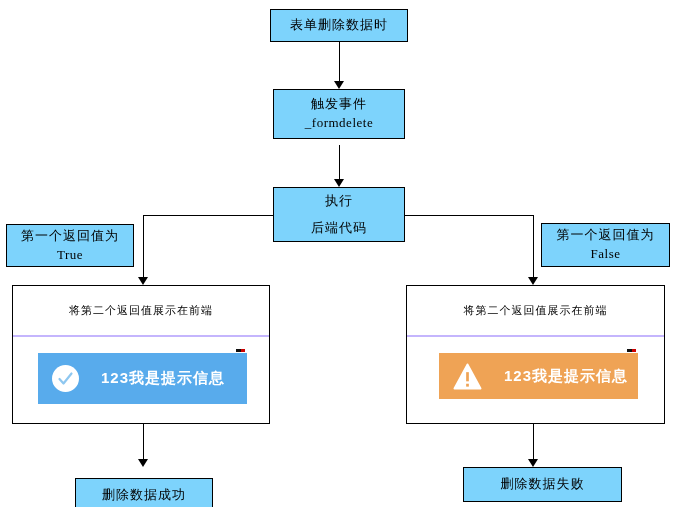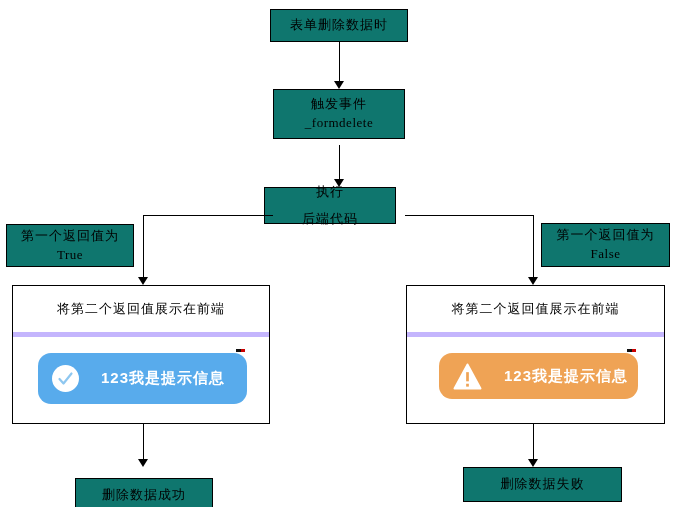--- a/index.html
+++ b/index.html
@@ -8,21 +8,21 @@
     width:679px;height:507px;
     background:#ffffff;
     font-family:"Liberation Serif","DejaVu Serif",serif;
     color:#000;
     overflow:hidden;
   }
   .node{
     position:absolute;
     box-sizing:border-box;
     border:1px solid #000;
-    background:#0f766e;
+    background:#7dd3fc;
     display:flex;
     flex-direction:column;
     align-items:center;
     justify-content:center;
     text-align:center;
     font-size:13px;
     line-height:1.45;
     letter-spacing:1px;
   }
   .node .latin{letter-spacing:0.5px;}
@@ -36,36 +36,35 @@
   .bigbox{
     position:absolute;
     box-sizing:border-box;
     border:1px solid #000;
     background:#fff;
     display:flex;flex-direction:column;
   }
   .bigbox-header{
     box-sizing:border-box;
     height:51px;
-    border-bottom:5px solid #c4b5fd;
+    border-bottom:2px solid #c4b5fd;
     display:flex;align-items:center;justify-content:center;
-    font-size:13px;letter-spacing:1px;
+    font-size:11px;letter-spacing:1px;
   }
   .bigbox-body{flex:1;position:relative;}
   .toast{
     position:absolute;
     display:flex;align-items:center;
     padding-left:14px;
     box-sizing:border-box;
     color:#fff;
     font-family:"Liberation Sans","DejaVu Sans",sans-serif;
     font-weight:bold;
     font-size:15px;
     letter-spacing:1px;
-    border-radius:13px;
   }
   .toast-success{left:25px;top:16px;width:209px;height:51px;background:#58abec;}
   .toast-warning{left:32px;top:16px;width:199px;height:46px;background:#efa355;}
   .toast-icon{display:flex;align-items:center;justify-content:center;margin-right:22px;}
   .corner-mark{
     position:absolute;top:-4px;right:2px;width:9px;height:3px;
     background:linear-gradient(90deg,#111 0%,#111 55%,#cc0000 55%,#cc0000 100%);
   }
 </style>
 </head>
@@ -81,21 +80,21 @@
   <div class="arrow-down" style="left:334px;top:81px;"></div>
 
   <div class="node" style="left:273px;top:89px;width:132px;height:50px;">
     <span>触发事件</span>
     <span class="latin">_formdelete</span>
   </div>
 
   <div class="line" style="left:339px;top:145px;width:1px;height:34px;"></div>
   <div class="arrow-down" style="left:334px;top:179px;"></div>
 
-  <div class="node" style="left:264px;top:187px;width:132px;height:37px;gap:8px;">
+  <div class="node" style="left:273px;top:187px;width:132px;height:55px;gap:8px;">
     <span>执行</span>
     <span>后端代码</span>
   </div>
 
   <div class="line" style="left:143px;top:215px;width:130px;height:1px;"></div>
   <div class="line" style="left:143px;top:215px;width:1px;height:62px;"></div>
   <div class="arrow-down" style="left:138px;top:277px;"></div>
 
   <div class="line" style="left:405px;top:215px;width:128px;height:1px;"></div>
   <div class="line" style="left:533px;top:215px;width:1px;height:62px;"></div>

